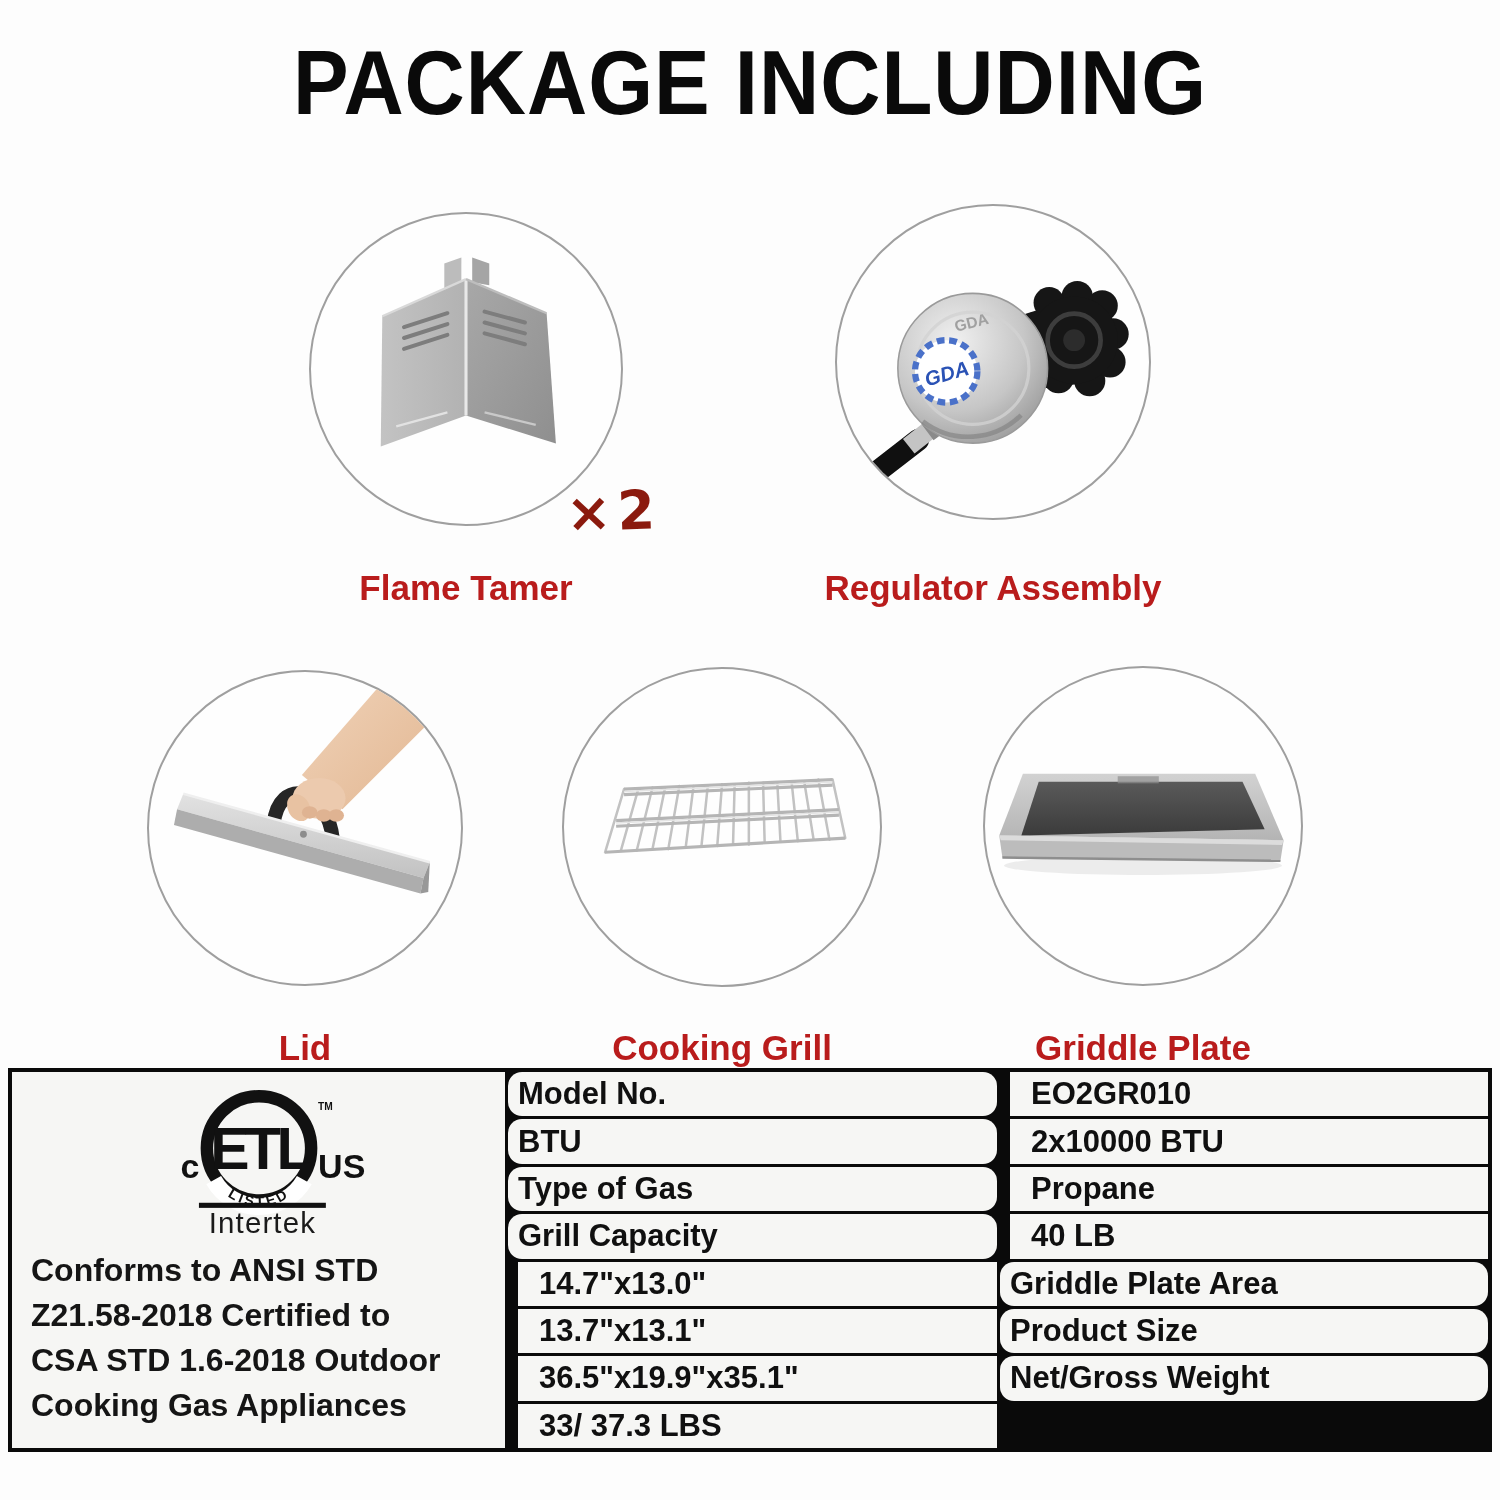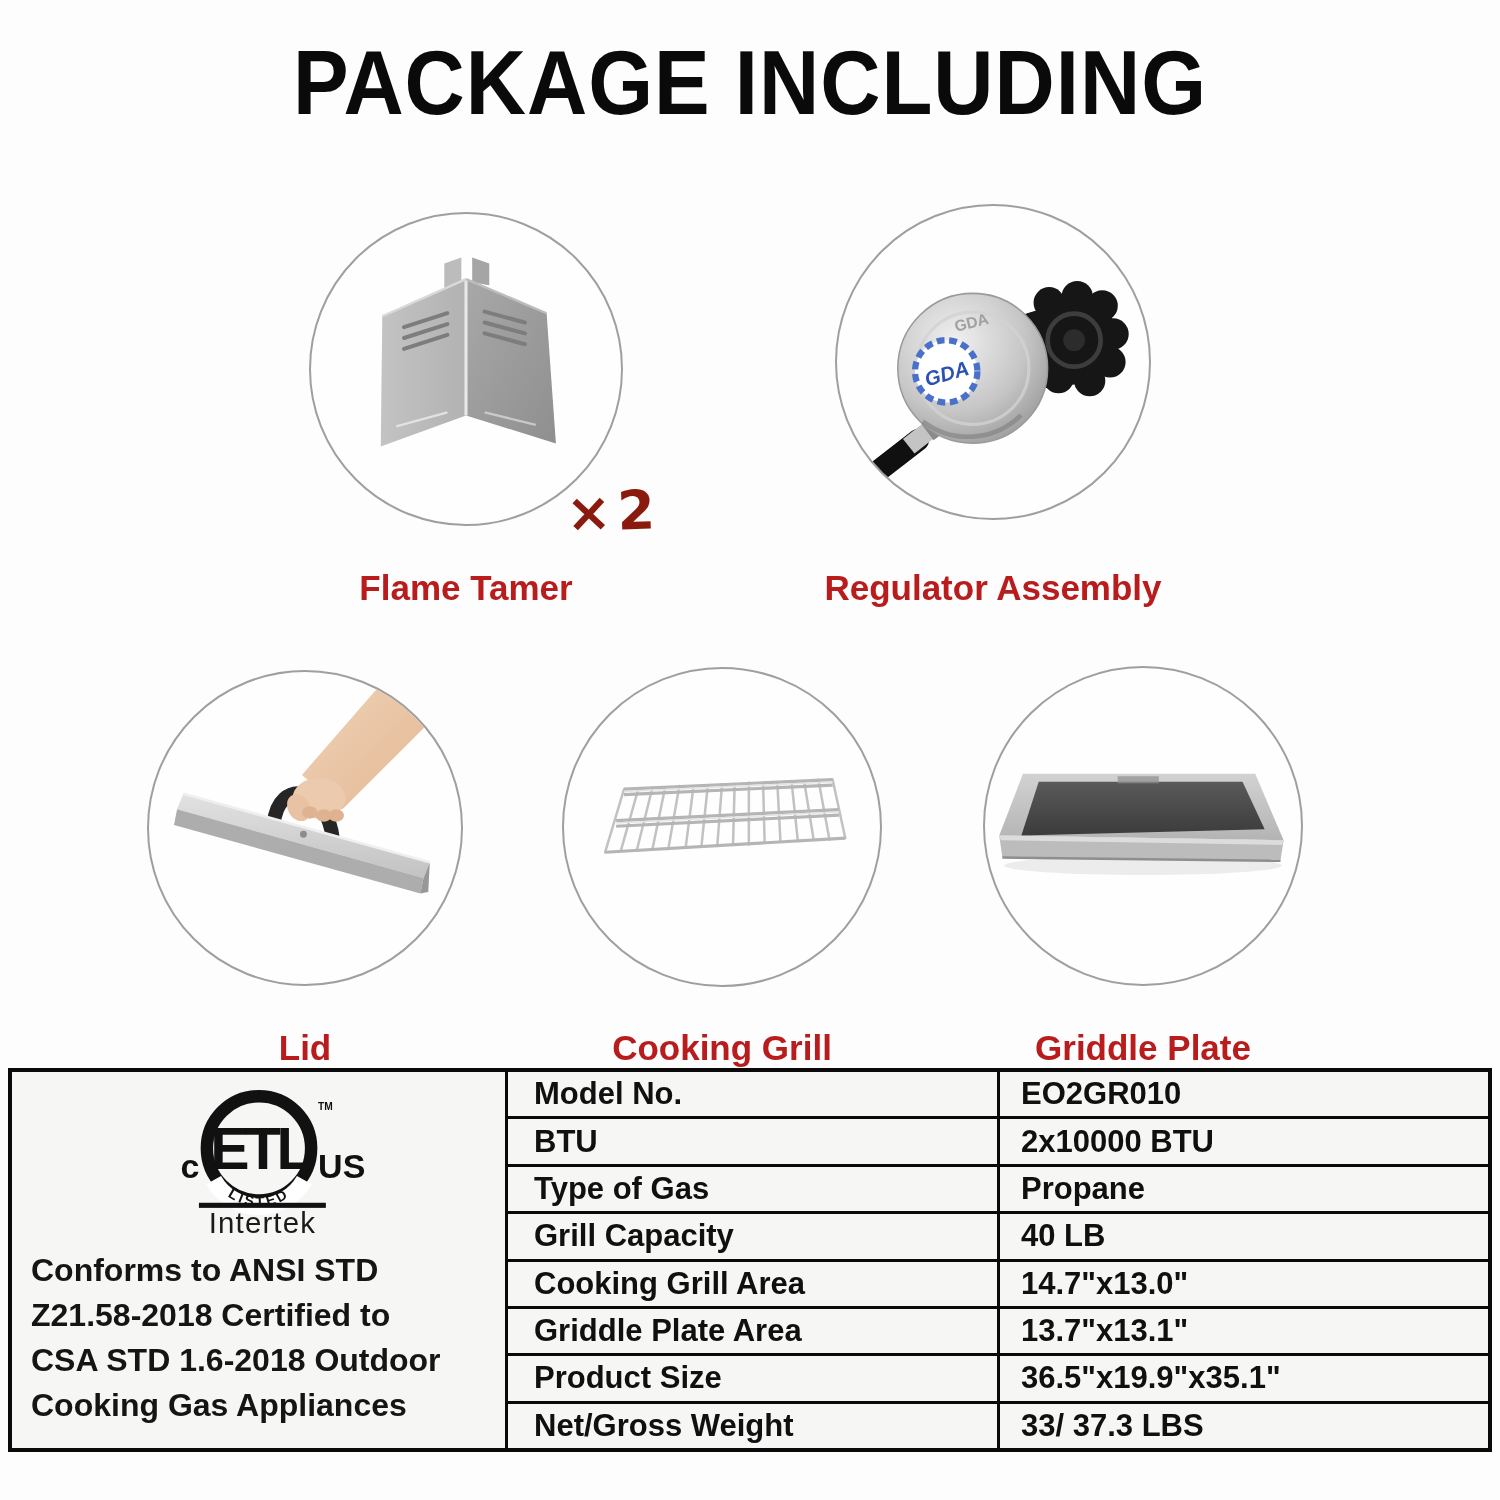--- a/index.html
+++ b/index.html
@@ -38,22 +38,22 @@
   }
   .etl-logo{margin-top:6px;flex:0 0 auto;}
   .cert-text{
     width:100%;box-sizing:border-box;padding:10px 4px 0 19px;
     font-size:32px;line-height:45px;font-weight:bold;color:#151515;
   }
   .cell{
     background:#f6f6f4;display:flex;align-items:center;
     font-size:31px;font-weight:bold;color:#101010;white-space:nowrap;
   }
-  .cell.label{padding-left:26px;}
-  .cell.value{padding-left:21px;}
+  .cell.label{padding-left:10px;border-radius:14px;}
+  .cell.value{padding-left:21px;margin-left:10px;}
 </style>
 </head>
 <body>
 
 <div class="page-title">PACKAGE INCLUDING</div>
 
 <div class="circle" style="left:309px;top:212px;width:314px;height:314px;">
   <svg viewBox="0 0 200 200">
     <defs>
       <linearGradient id="ftL" x1="0" y1="0" x2="1" y2="0">
@@ -237,21 +237,20 @@
   </div>
 
   <div class="cell label">Model No.</div>
   <div class="cell value">EO2GR010</div>
   <div class="cell label">BTU</div>
   <div class="cell value">2x10000 BTU</div>
   <div class="cell label">Type of Gas</div>
   <div class="cell value">Propane</div>
   <div class="cell label">Grill Capacity</div>
   <div class="cell value">40 LB</div>
-  <div class="cell label">Cooking Grill Area</div>
   <div class="cell value">14.7"x13.0"</div>
   <div class="cell label">Griddle Plate Area</div>
   <div class="cell value">13.7"x13.1"</div>
   <div class="cell label">Product Size</div>
   <div class="cell value">36.5"x19.9"x35.1"</div>
   <div class="cell label">Net/Gross Weight</div>
   <div class="cell value">33/ 37.3 LBS</div>
 </div>
 
 </body></html>

